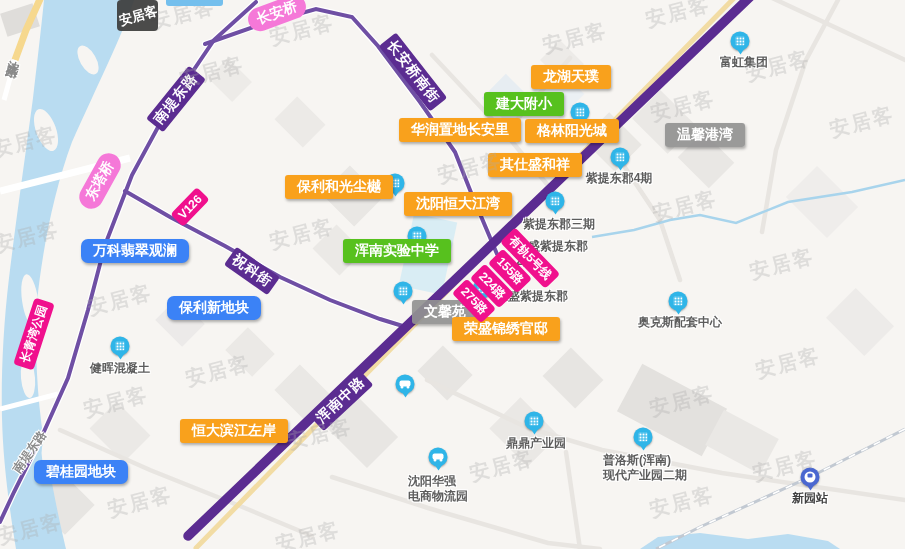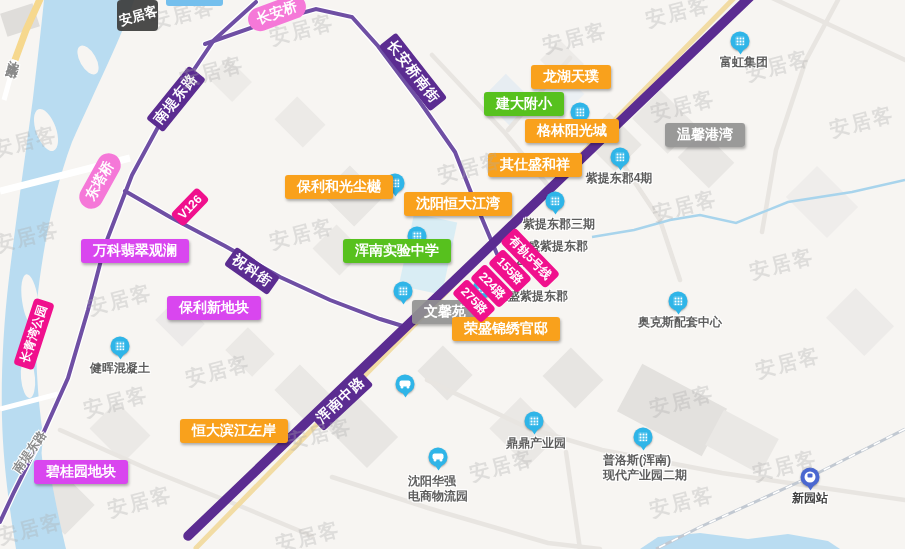--- a/index.html
+++ b/index.html
@@ -28,21 +28,21 @@
   .poi{position:absolute;z-index:4;transform:translate(-50%,-50%);color:#5c5c5c;font-size:12px;
        font-weight:600;text-align:left;line-height:15px;white-space:nowrap;
        text-shadow:1px 1px 0 #fff,-1px -1px 0 #fff,1px -1px 0 #fff,-1px 1px 0 #fff,0 0 2px #fff;}
   .poi.dark{color:#404040;}
   
   .badge{position:absolute;z-index:5;transform:translate(-50%,-50%);color:#fff;font-size:14px;
          font-weight:bold;padding:3px 12px;border-radius:3px;white-space:nowrap;
          box-shadow:1px 2px 3px rgba(0,0,0,.3);}
   .badge.orange{background:#f9a11c;}
   .badge.green{background:#57c11e;}
-  .badge.red{background:#d946ef;}
+  .badge.red{background:#3b82f6;border-radius:7px;}
   .badge.gray{background:rgba(145,145,145,.92);}
   
   .roadlabel{position:absolute;z-index:5;color:#fff;background:#5b2c91;font-size:14px;font-weight:600;
          padding:2px 4px;border-radius:3px;white-space:nowrap;letter-spacing:1px;}
   
   .pill{position:absolute;z-index:5;color:#fff;font-weight:bold;white-space:nowrap;}
   .pill.magenta{background:#f0108d;border-radius:4px;font-size:12px;padding:2px 5px;}
   .pill.pink{background:#f578d8;border-radius:12px;font-size:14px;padding:3px 9px;}
   
   .grayroad{position:absolute;z-index:2;color:#8a8a8a;font-size:12px;font-weight:600;white-space:nowrap;
@@ -219,20 +219,21 @@
         <div>现代产业园二期</div>
       </div>
       <div class="marker train" style="left: 810px; top: 477px; transform: translate(-50%, -50%); position: absolute;">
         <span class="glyph"></span>
       </div>
       <div class="poi dark" style="left: 810px; top: 498px; transform: translate(-50%, -50%); position: absolute;">
         <div>新园站</div>
       </div>
       <div class="badge orange" style="left: 571px; top: 77px; transform: translate(-50%, -50%); position: absolute;">龙湖天璞</div>
       <div class="badge green" style="left: 524px; top: 104px; transform: translate(-50%, -50%); position: absolute;">建大附小</div>
+      <div class="badge orange" style="left: 460px; top: 130px; transform: translate(-50%, -50%); position: absolute;">华润置地长安里</div>
       <div class="badge orange" style="left: 572px; top: 131px; transform: translate(-50%, -50%); position: absolute;">格林阳光城</div>
       <div class="badge gray" style="left: 705px; top: 135px; transform: translate(-50%, -50%); position: absolute;">温馨港湾</div>
       <div class="badge orange" style="left: 535px; top: 165px; transform: translate(-50%, -50%); position: absolute;">其仕盛和祥</div>
       <div class="badge orange" style="left: 339px; top: 187px; transform: translate(-50%, -50%); position: absolute;">保利和光尘樾</div>
       <div class="badge orange" style="left: 458px; top: 204px; transform: translate(-50%, -50%); position: absolute;">沈阳恒大江湾</div>
       <div class="badge green" style="left: 397px; top: 251px; transform: translate(-50%, -50%); position: absolute;">浑南实验中学</div>
       <div class="badge red" style="left: 135px; top: 251px; transform: translate(-50%, -50%); position: absolute;">万科翡翠观澜</div>
       <div class="badge red" style="left: 214px; top: 308px; transform: translate(-50%, -50%); position: absolute;">保利新地块</div>
       <div class="badge gray" style="left: 397px; top: 312px; transform: translate(-50%, -50%); position: absolute; margin-left: 48px;">文馨苑</div>
       <div class="badge orange" style="left: 506px; top: 329px; transform: translate(-50%, -50%); position: absolute;">荣盛锦绣官邸</div>

